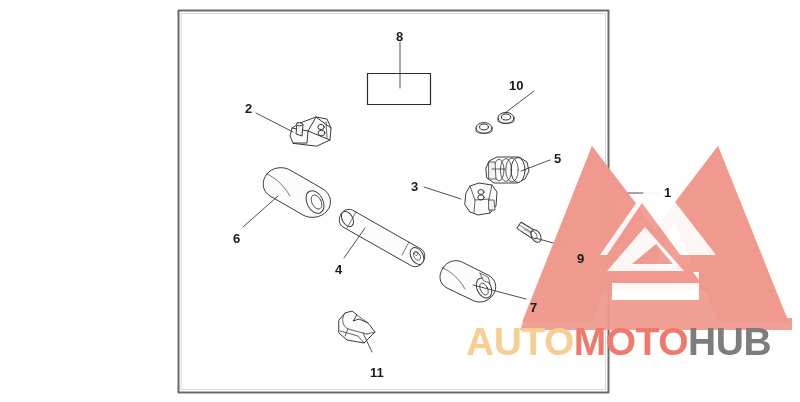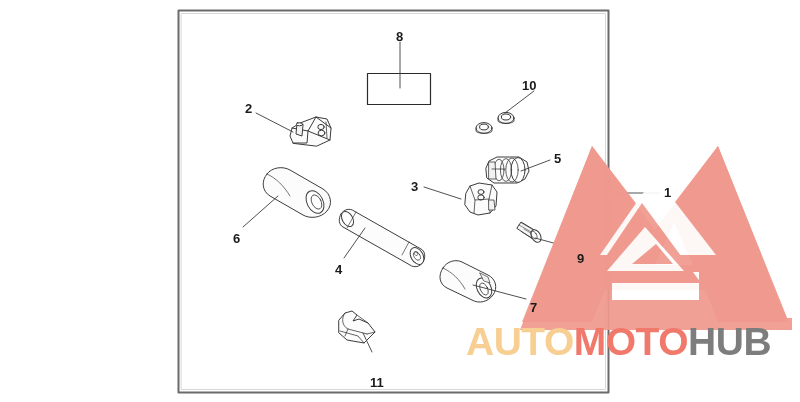--- a/index.html
+++ b/index.html
@@ -202,17 +202,17 @@
   <div class="layer">
     <span class="callout" style="left:664px; top:186px;">1</span>
     <span class="callout" style="left:245px; top:102px;">2</span>
     <span class="callout" style="left:411px; top:180px;">3</span>
     <span class="callout" style="left:335px; top:263px;">4</span>
     <span class="callout" style="left:554px; top:152px;">5</span>
     <span class="callout" style="left:233px; top:232px;">6</span>
     <span class="callout" style="left:530px; top:301px;">7</span>
     <span class="callout" style="left:396px; top:30px;">8</span>
     <span class="callout" style="left:577px; top:252px;">9</span>
-    <span class="callout" style="left:522px; top:79px;">10</span>
-    <span class="callout" style="left:370px; top:376px;">11</span>
+    <span class="callout" style="left:509px; top:79px;">10</span>
+    <span class="callout" style="left:370px; top:366px;">11</span>
   </div>
 
 </div>
 
 </body></html>

